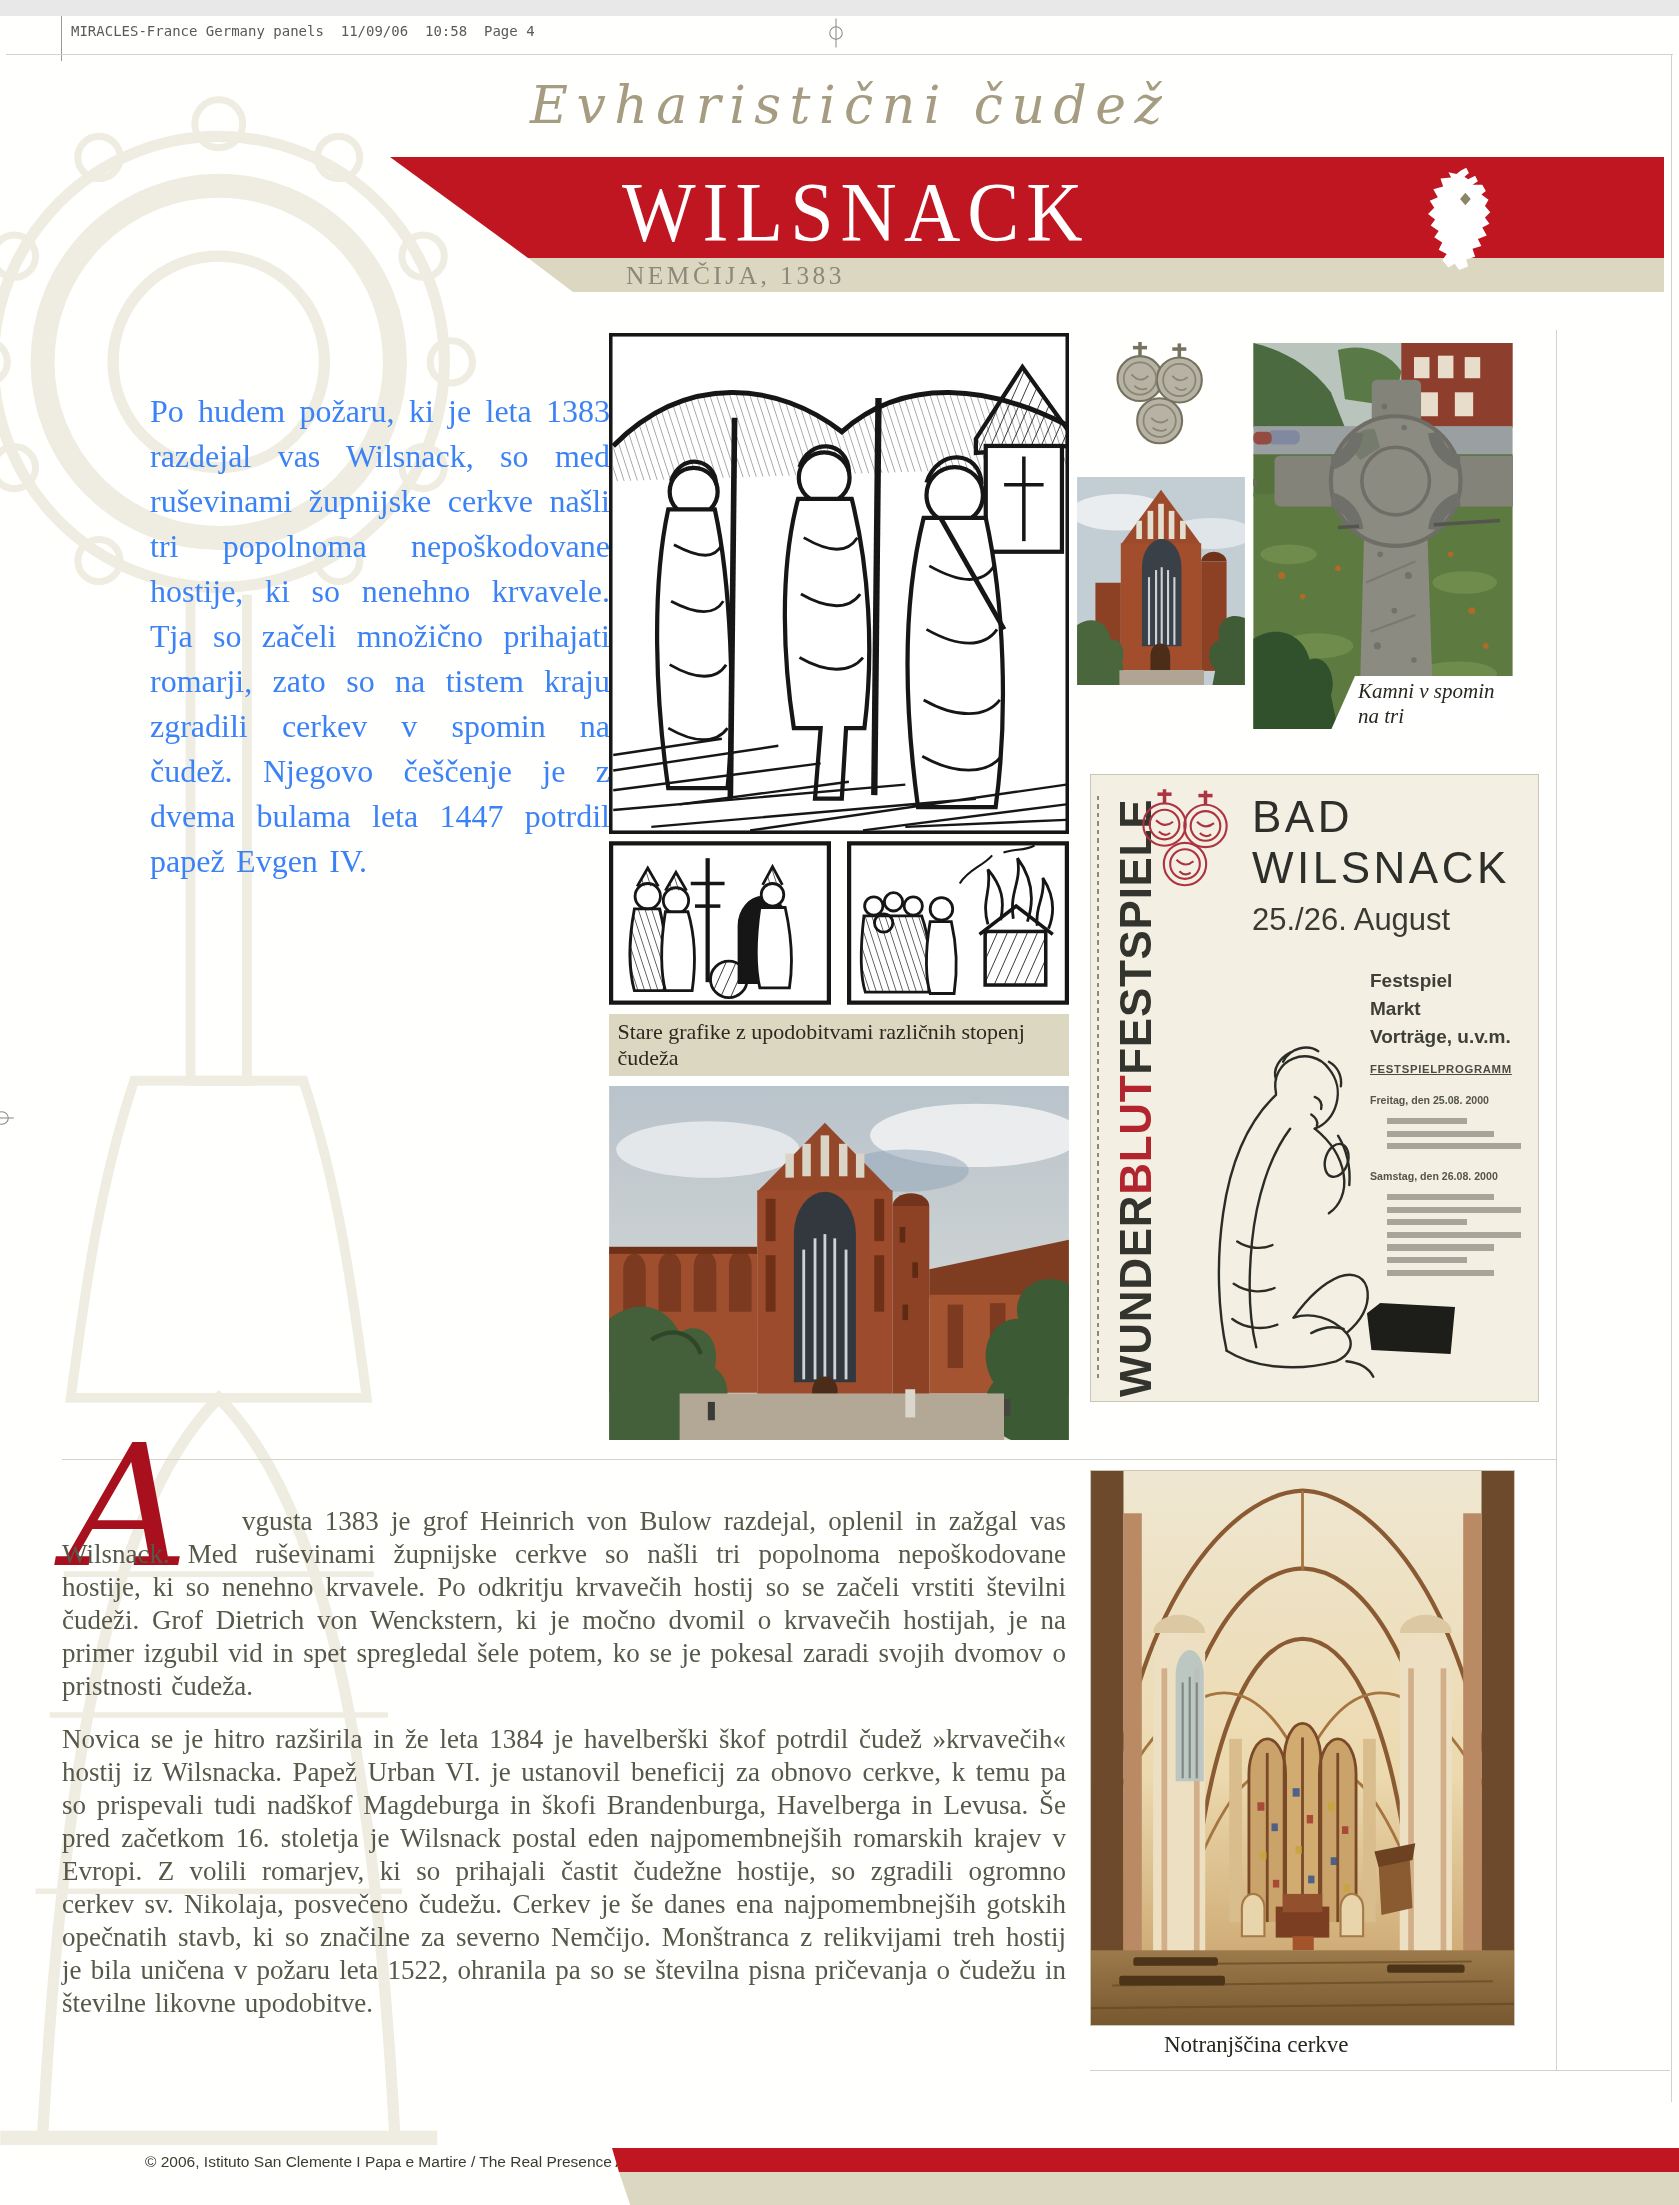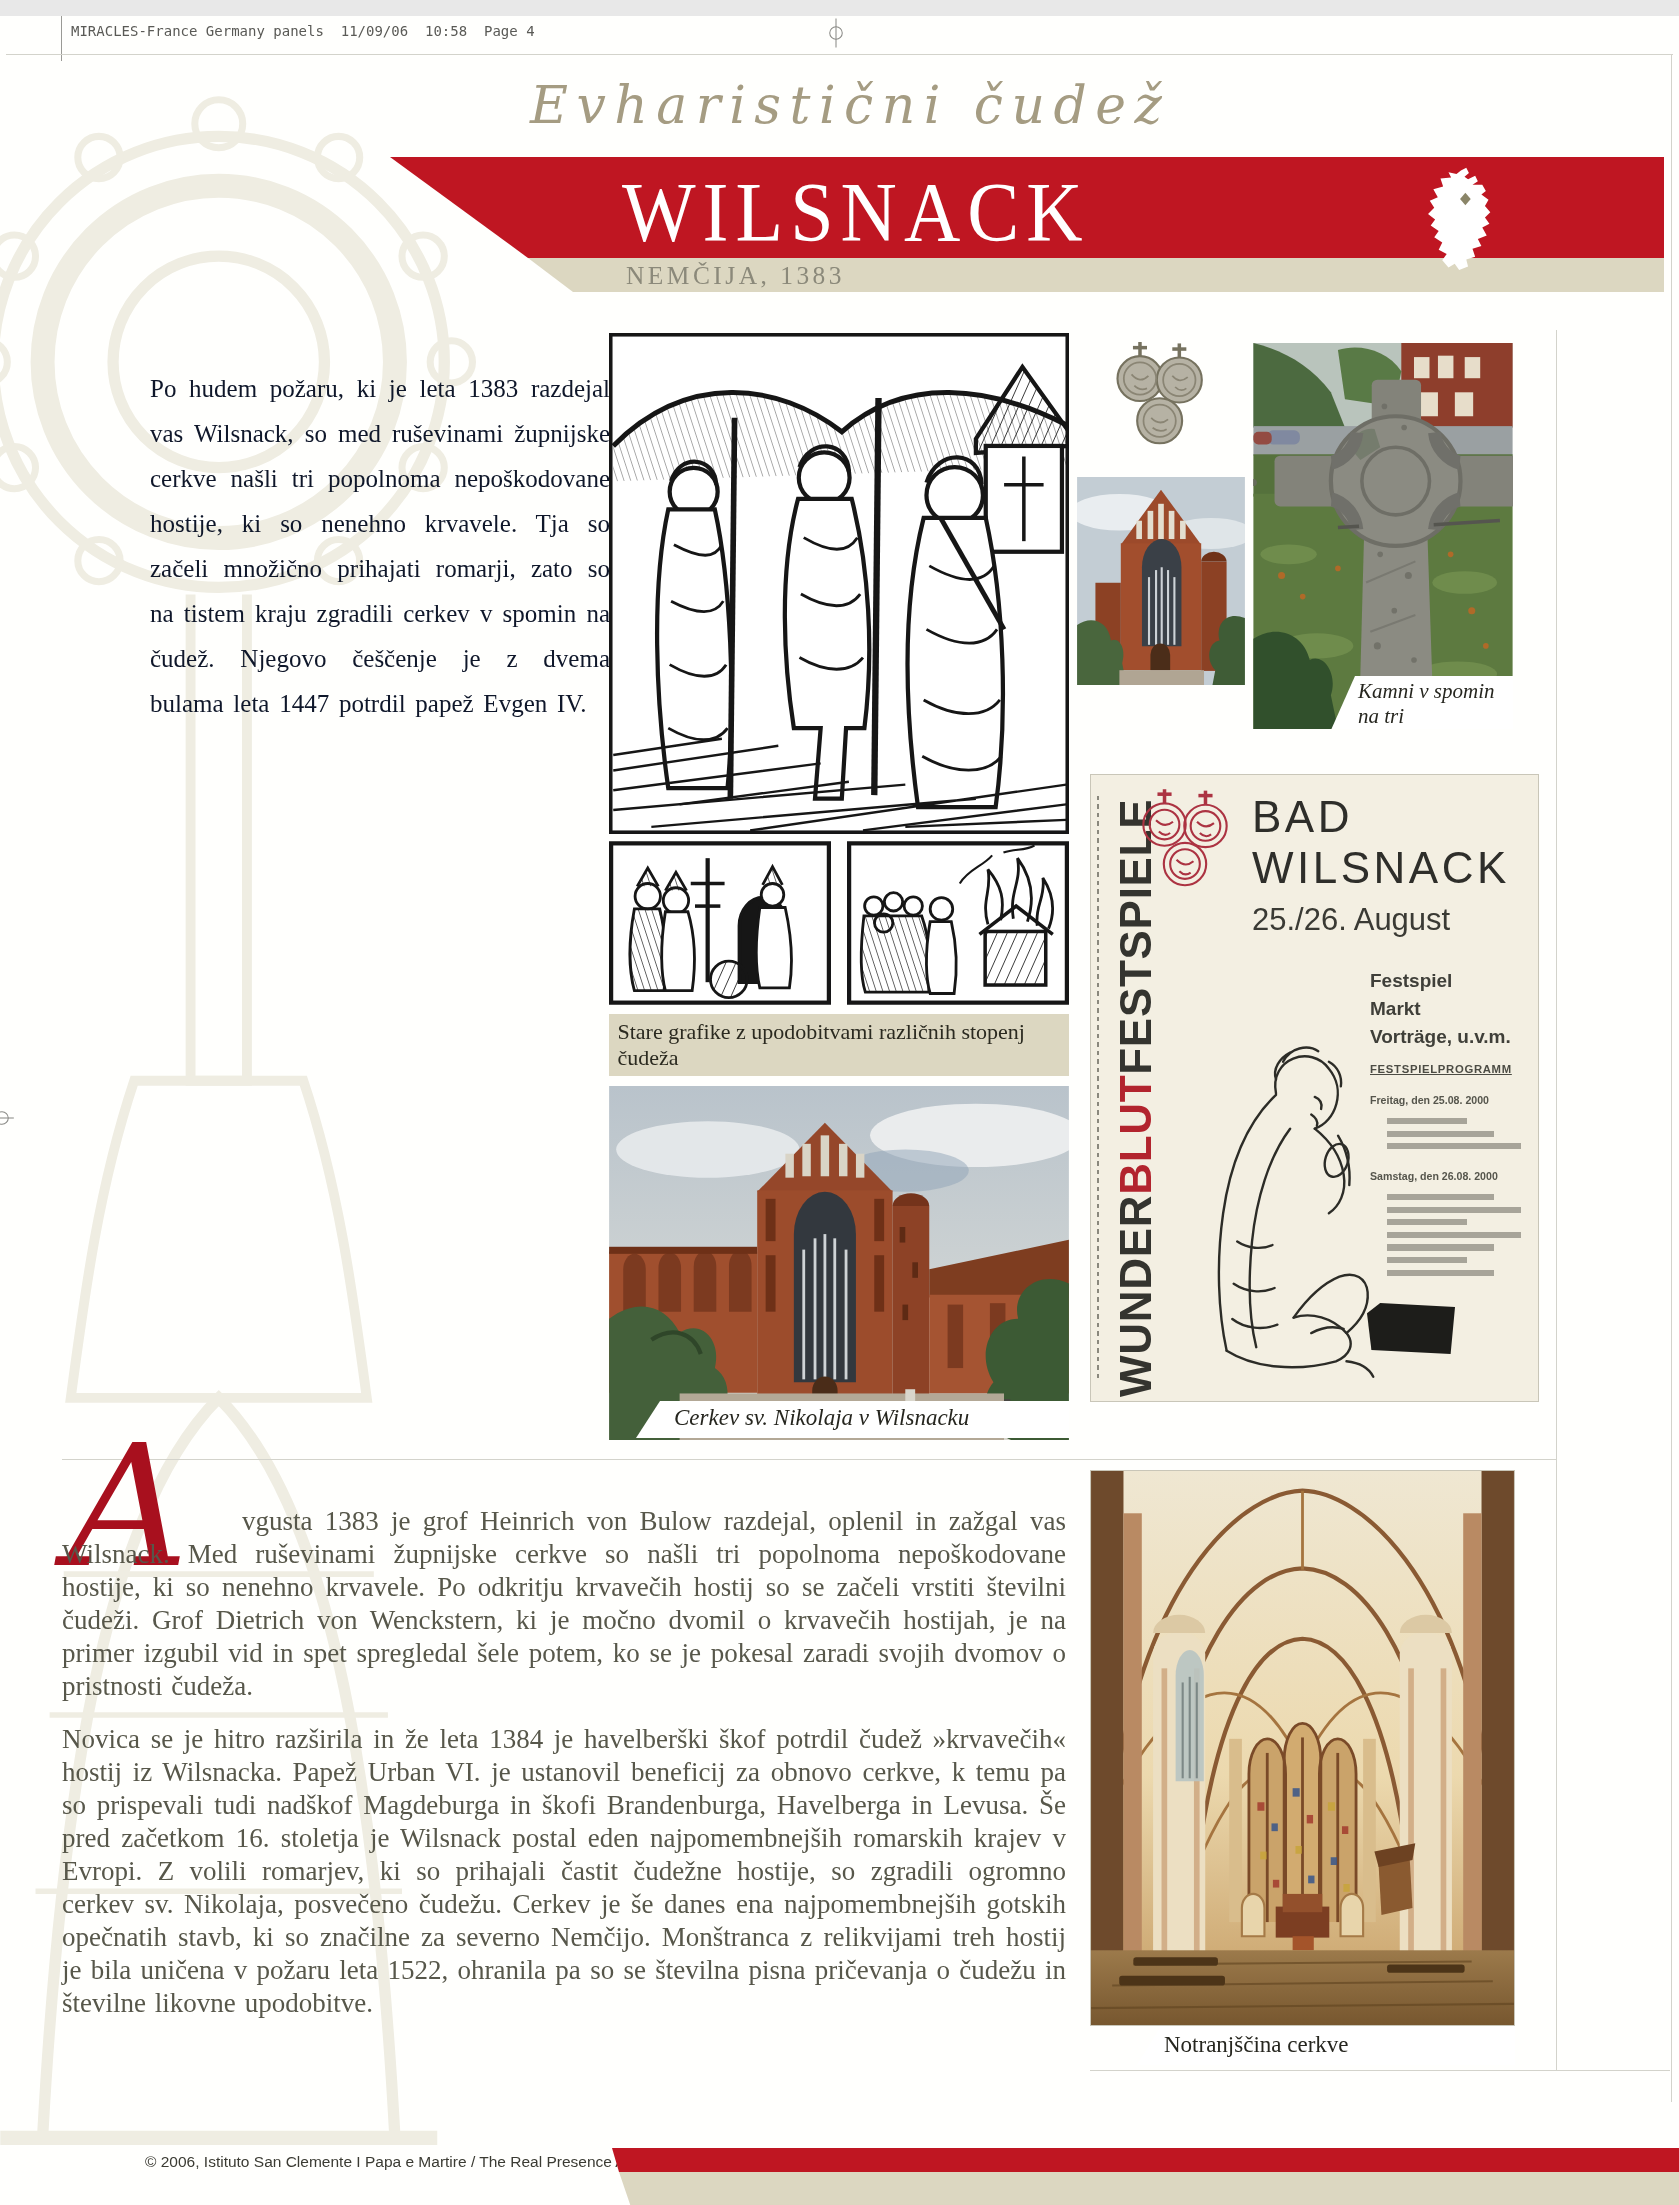--- a/index.html
+++ b/index.html
@@ -14,21 +14,21 @@
   #series-title{left:530px;top:59px;font-family:"DejaVu Serif",serif;font-style:italic;
     font-size:52px;color:#a59c82;letter-spacing:8.5px;white-space:nowrap;}
   #banner{left:0;top:141px;width:1664px;height:101px;background:#bf1622;
     clip-path:polygon(390px 0,100% 0,100% 100%,528px 100%);}
   #main-title{left:622px;top:148px;color:#ffffff;font-size:78px;letter-spacing:7px;
     transform:scaleY(1.08);transform-origin:top left;white-space:nowrap;}
   #substrip{left:0;top:242px;width:1664px;height:34px;background:#dcd7c1;
     clip-path:polygon(528px 0,100% 0,100% 100%,573px 100%);}
   #subtitle{left:626px;top:245px;font-size:25.4px;letter-spacing:3.5px;color:#8b897a;}
   
-  #intro{left:150px;top:350px;width:460px;font-size:25px;line-height:45px;color:#0f172a;
+  #intro{left:150px;top:373px;width:460px;font-size:32px;line-height:45px;color:#3b82f6;
     text-align:justify;word-spacing:3.5px;}
   
   .photo{position:absolute;overflow:hidden;font-style:italic;}
   .overlay-caption{position:absolute;background:#ffffff;color:#26261f;
     clip-path:polygon(24px 0,100% 0,100% 100%,0 100%);}
   .caption-bar{position:absolute;background:#dcd7c1;color:#2b2a20;}
   #woodcut-panel{left:609px;top:317px;width:460px;}
   .inscription{font-size:15px;font-weight:bold;font-style:italic;color:#141414;line-height:17.6px;}
   #interior-caption-band{left:1090px;top:2010px;width:425px;height:39px;background:#ffffff;
     clip-path:polygon(71px 0,100% 0,100% 100%,47px 100%);}
@@ -295,23 +295,20 @@
 
       <path d="M0,502 L0,330 C40,300 80,310 100,350 C130,330 160,360 150,400 C180,420 170,470 140,502 Z" fill="#44603a"></path>
       <path d="M652,502 L652,280 C610,260 570,290 580,330 C540,330 520,380 545,420 C520,450 540,490 570,502 Z" fill="#3c5a34"></path>
       <path d="M60,360 C90,340 120,350 130,380" fill="none" stroke="#2f4629" stroke-width="6"></path>
 
       <rect x="100" y="436" width="460" height="66" fill="#b3a896"></rect>
       <rect x="140" y="448" width="10" height="26" fill="#3a3a38"></rect>
         <rect x="560" y="444" width="9" height="24" fill="#454540"></rect>
       <rect x="420" y="430" width="14" height="40" fill="#d9d6cc"></rect>
     </svg>
-    <div class="overlay-caption" style="left:27px;top:315px;width:433px;height:37px;font-size:23px;padding:4.2px 0 0 38px;box-sizing:border-box;">
-      <span>Cerkev sv. Nikolaja v Wilsnacku</span>
-    </div>
   </div>
 
   <svg class="abs" style="left:1109px;top:319px;" width="102" height="130" viewBox="0 0 145 185">
     <g stroke="#76725f" fill="#b6b2a4" stroke-width="3">
       <line x1="44" y1="10" x2="44" y2="30" stroke-width="5"></line>
         <line x1="34" y1="18" x2="54" y2="18" stroke-width="5"></line>
       <line x1="100" y1="12" x2="100" y2="32" stroke-width="5"></line>
         <line x1="90" y1="20" x2="110" y2="20" stroke-width="5"></line>
       <circle cx="44" cy="62" r="32"></circle>
         <circle cx="100" cy="64" r="32"></circle>

